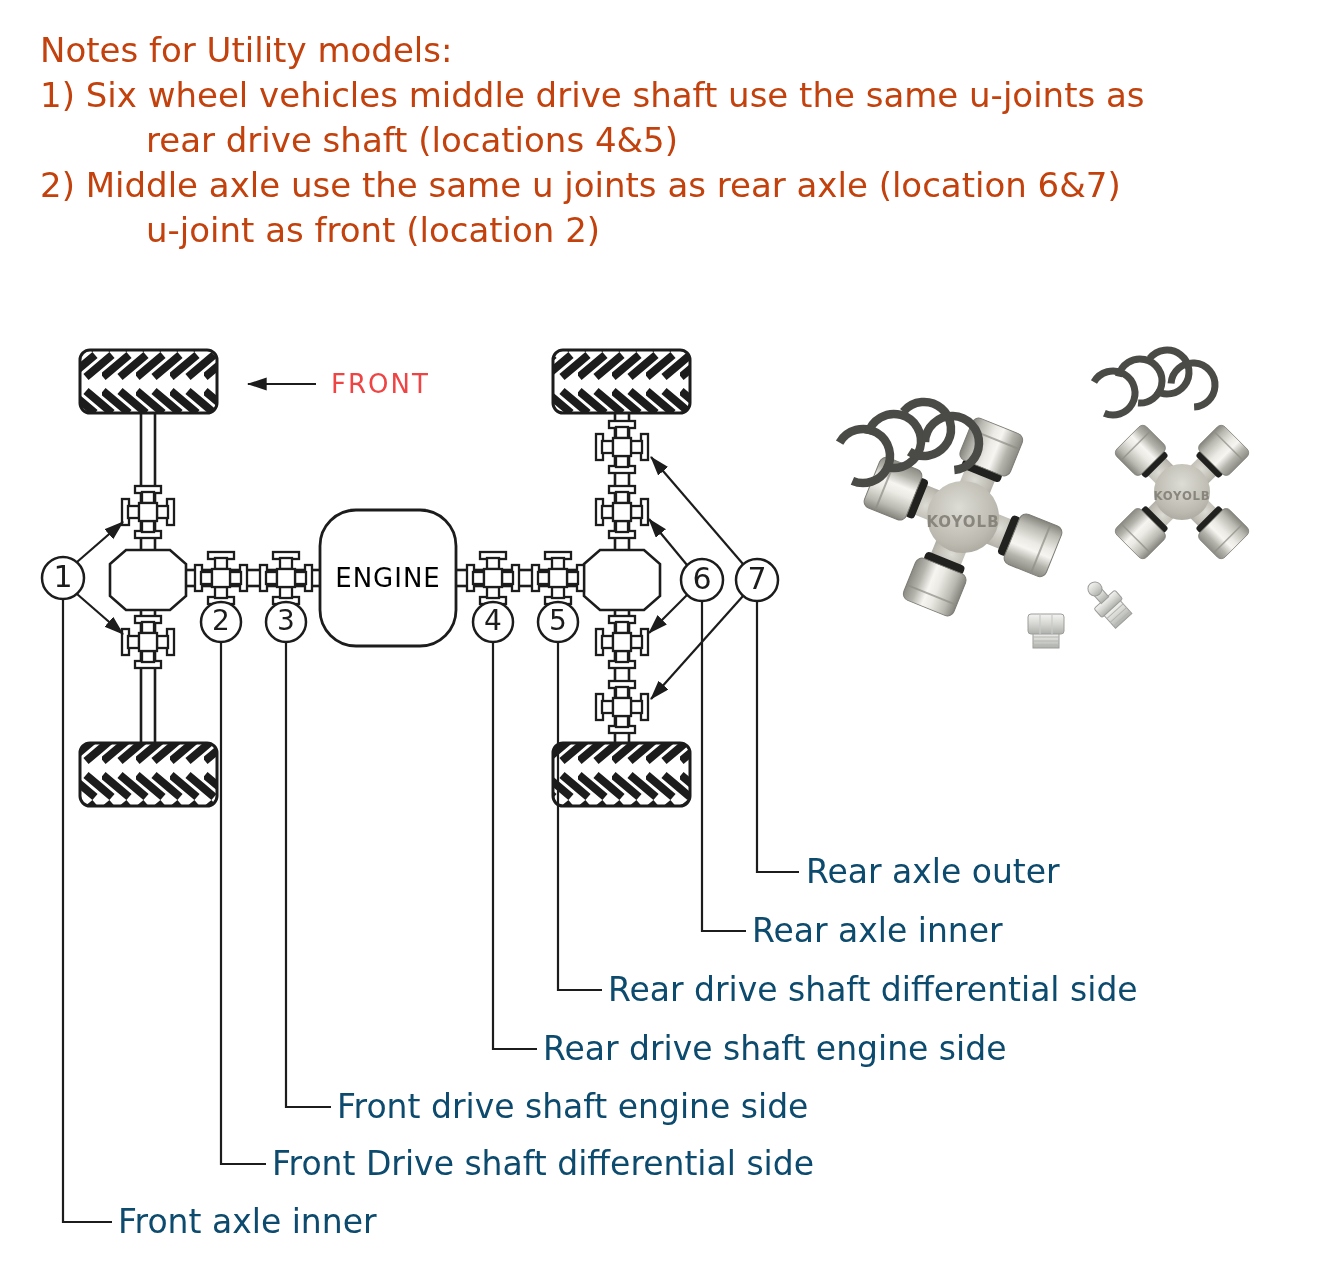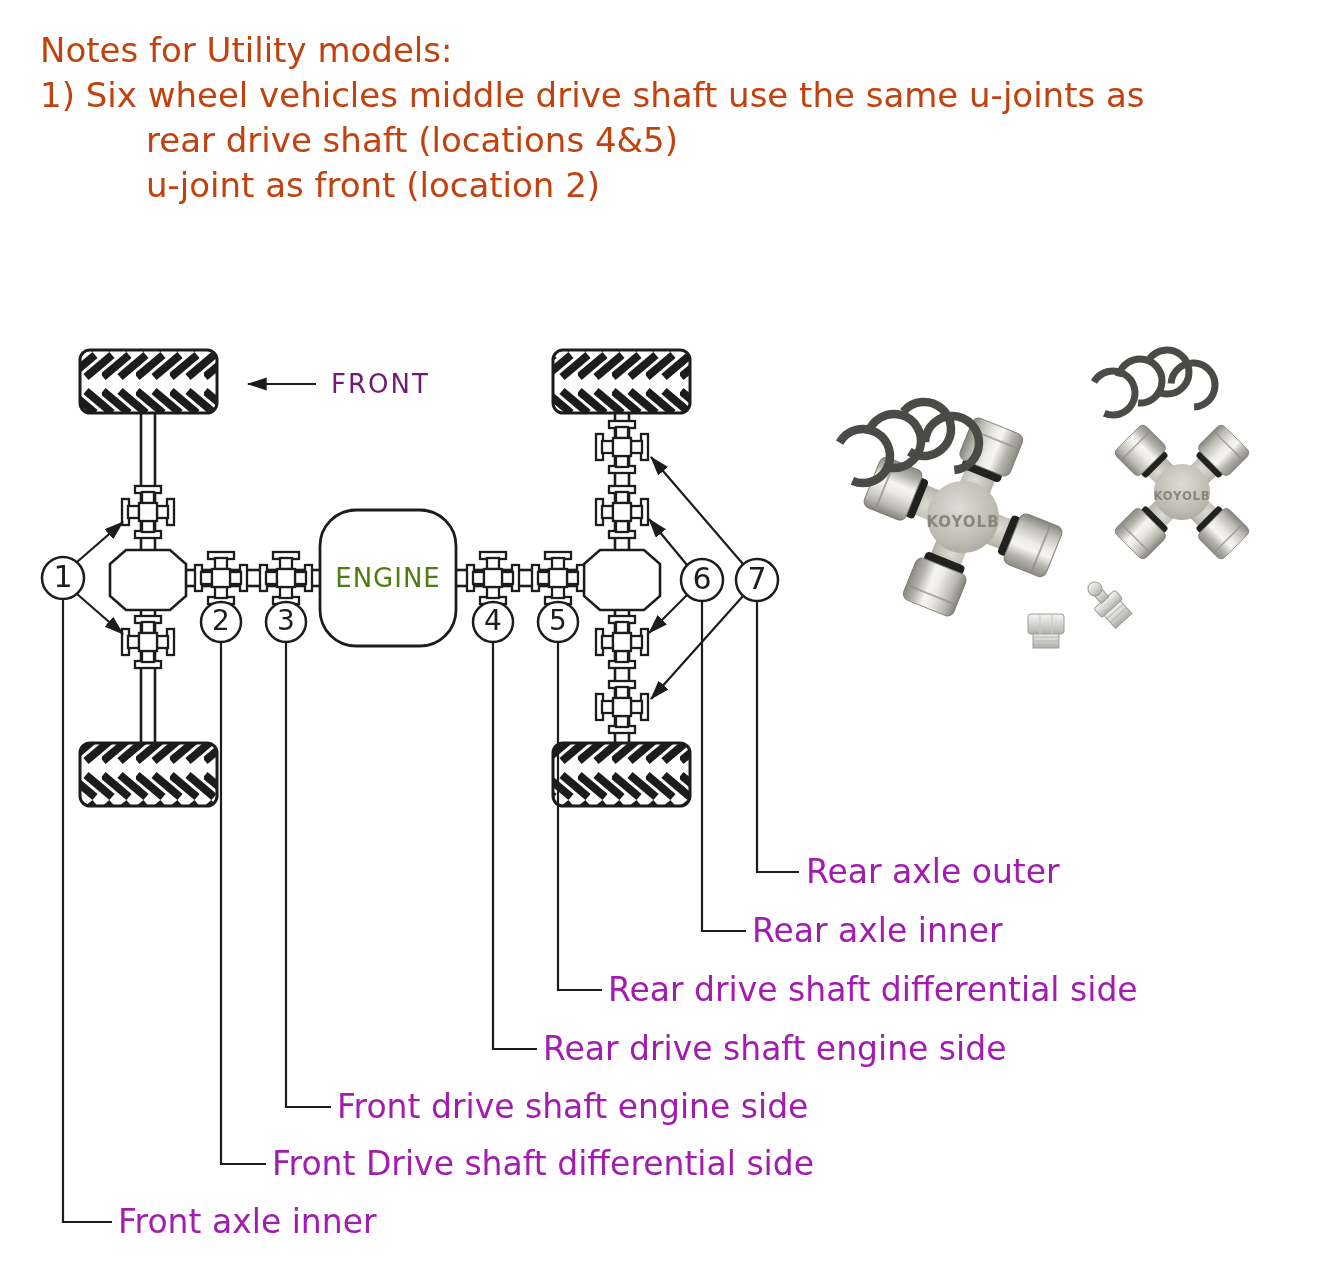--- a/index.html
+++ b/index.html
@@ -8,34 +8,34 @@
     background:#ffffff;color:#151515;
     font-family:"DejaVu Sans","Liberation Sans",sans-serif;
   }
   .stage{position:absolute;left:0;top:0;width:1328px;height:1268px;}
   svg.diagram{position:absolute;left:0;top:0;}
   .notes{position:absolute;left:40px;top:28px;}
   .note-line{font-size:34px;line-height:45px;white-space:nowrap;color:#c2410c;}
   .note-indent{padding-left:106px;}
   .callout-label{
     position:absolute;font-size:33px;white-space:nowrap;
-    transform:translateY(-52%);color:#a21caf;
+    transform:translateY(-52%);color:#0c4a6e;
   }
   .marker-num{
     position:absolute;transform:translate(-50%,-54%);
     font-size:30px;font-weight:400;color:#1c1c1c;
   }
   .marker-num.small{font-size:28px;}
   .engine-label{
     position:absolute;transform:translate(-50%,-50%);
-    font-size:26px;letter-spacing:1px;color:#4d7c0f;text-align:right;
+    font-size:26px;letter-spacing:1px;color:#000000;text-align:right;
   }
   .front-label{
     position:absolute;transform:translateY(-50%);
-    font-size:26px;letter-spacing:2px;color:#701a75;
+    font-size:26px;letter-spacing:2px;color:#ef4444;
   }
 </style>
 </head>
 <body>
 
 <div class="stage">
 
   <svg class="diagram" width="1328" height="1268" viewBox="0 0 1328 1268">
     <defs>
       <pattern id="tread" width="34" height="64" patternUnits="userSpaceOnUse">
@@ -196,20 +196,21 @@
       <rect x="-14" y="-13" width="28" height="12" rx="2" fill="url(#mzinc)" stroke="#9c9e9a" stroke-width="1"></rect>
       <rect x="-5" y="-25" width="10" height="13" fill="url(#mzinc)" stroke="#9c9e9a" stroke-width="1"></rect>
       <circle cx="0" cy="-27" r="7" fill="url(#mzinc)" stroke="#9c9e9a" stroke-width="1"></circle>
     </g>
   </svg>
 
   <div class="notes">
     <div class="note-line">Notes for Utility models:</div>
     <div class="note-line">1) Six wheel vehicles middle drive shaft use the same u-joints as</div>
     <div class="note-line note-indent">rear drive shaft (locations 4&amp;5)</div>
+    <div class="note-line">2) Middle axle use the same u joints as rear axle (location 6&amp;7)</div>
     <div class="note-line note-indent">u-joint as front (location 2)</div>
   </div>
 
   <div class="front-label" style="left:331px;top:384px;">FRONT</div>
   <div class="engine-label" style="left:388px;top:578px;">ENGINE</div>
 
   <div class="marker-num" style="left:63px;top:578px;">1</div>
   <div class="marker-num small" style="left:221px;top:622px;">2</div>
   <div class="marker-num small" style="left:286px;top:622px;">3</div>
   <div class="marker-num small" style="left:493px;top:622px;">4</div>

